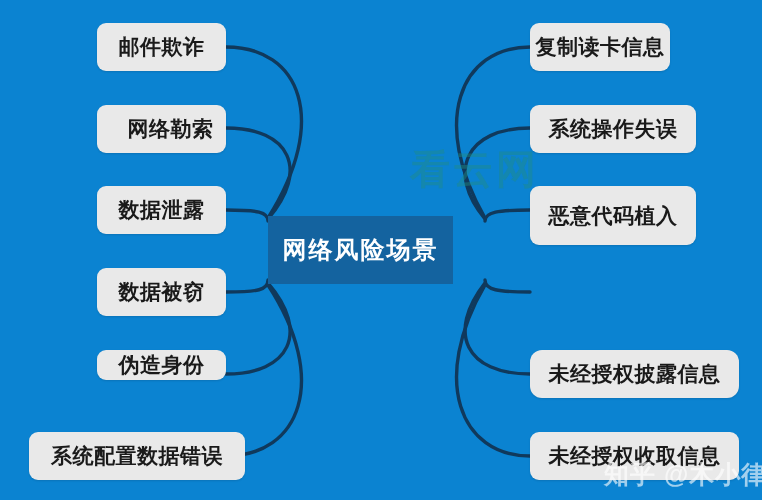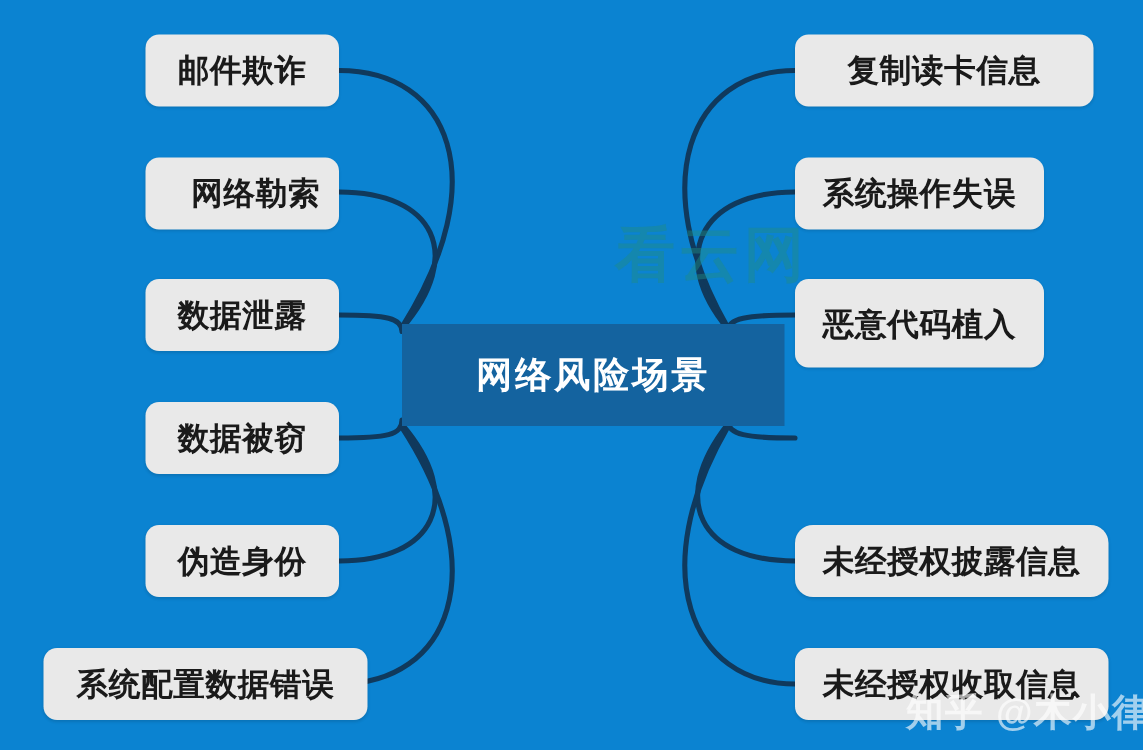--- a/index.html
+++ b/index.html
@@ -118,32 +118,32 @@
   </div>
   <div class="node left" style="left:97px; top:105px; width:129px; height:48px;padding-left:18px;">
     <span>网络勒索</span>
   </div>
   <div class="node left" style="left:97px; top:186px; width:129px; height:48px;">
     <span>数据泄露</span>
   </div>
   <div class="node left" style="left:97px; top:268px; width:129px; height:48px;">
     <span>数据被窃</span>
   </div>
-  <div class="node left" style="left:97px; top:350px; width:129px; height:48px;">
+  <div class="node left" style="left:97px; top:350px; width:129px; height:30px;">
     <span>伪造身份</span>
   </div>
   <div class="node left" style="left:10px; top:432px; width:216px; height:48px;margin-left:19px;">
     <span>系统配置数据错误</span>
   </div>
 
-  <div id="center-node" style="left:268px; top:216px; width:255px; height:68px;">
+  <div id="center-node" style="left:268px; top:216px; width:185px; height:68px;">
     <span>网络风险场景</span>
   </div>
 
-  <div class="node right" style="left:530px; top:23px; width:199px; height:48px;">
+  <div class="node right" style="left:530px; top:23px; width:140px; height:48px;">
     <span>复制读卡信息</span>
   </div>
   <div class="node right" style="left:530px; top:105px; width:166px; height:48px;">
     <span>系统操作失误</span>
   </div>
   <div class="node right" style="left:530px; top:186px; width:166px; height:59px;">
     <span>恶意代码植入</span>
   </div>
   <div class="node right" style="left:530px; top:350px; width:209px; height:48px;border-radius:12px;">
     <span>未经授权披露信息</span>

